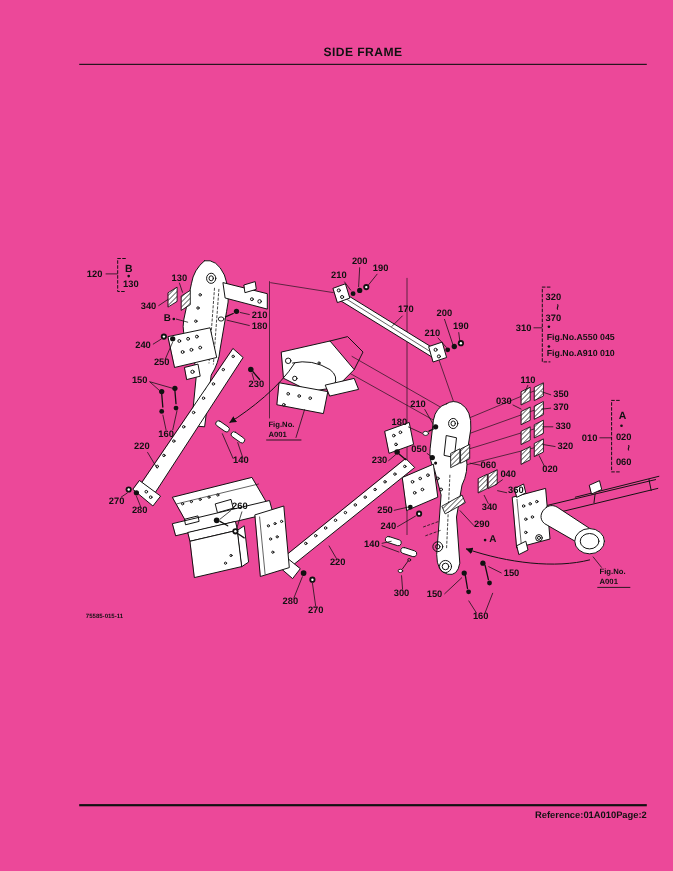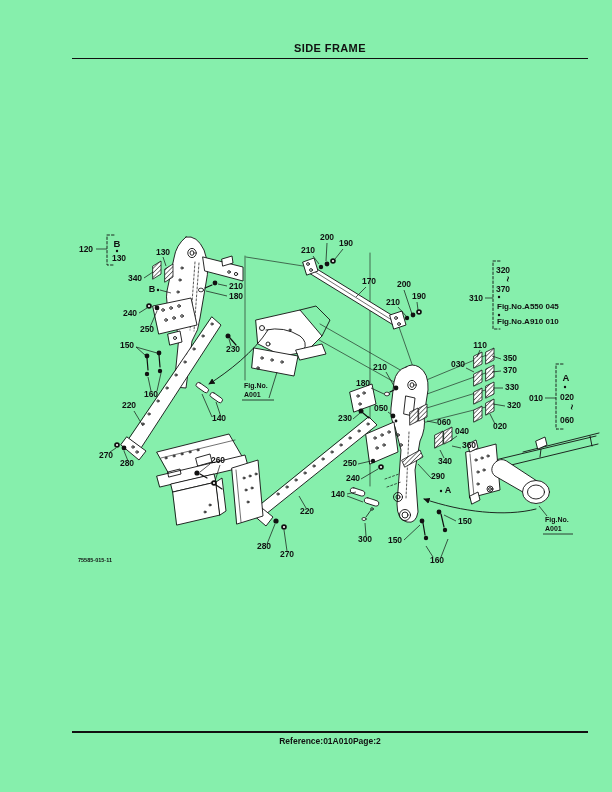--- a/index.html
+++ b/index.html
@@ -1,22 +1,22 @@
 <!DOCTYPE html>
 <html><head>
 <meta charset="utf-8">
 <style>
   html,body{margin:0;padding:0;background:#e8e8e8;}
-  .page{position:relative;width:612px;height:792px;background:#86efac;overflow:hidden;
+  .page{position:relative;width:612px;height:792px;background:#ec4899;overflow:hidden;
         font-family:"Liberation Sans",sans-serif;}
   .header{position:absolute;left:72px;right:24px;top:38px;border-bottom:1.6px solid #111;
           text-align:center;padding-bottom:2px;}
   .title{font-size:11px;font-weight:bold;color:#111;letter-spacing:0.4px;}
   .footer{position:absolute;left:72px;right:24px;top:731px;border-top:2px solid #111;
-          display:flex;justify-content:center;padding-top:3px;}
+          display:flex;justify-content:flex-end;padding-top:3px;}
   .footer span{font-size:8.5px;font-weight:bold;color:#111;}
   svg{position:absolute;left:0;top:0;}
   .lbl{font-family:"Liberation Sans",sans-serif;font-weight:bold;fill:#111;}
   .leader{stroke:#111;stroke-width:0.7;fill:none;}
   .ul{stroke:#111;stroke-width:0.8;}
 </style>
 </head>
 <body>
 
 <div class="page">

